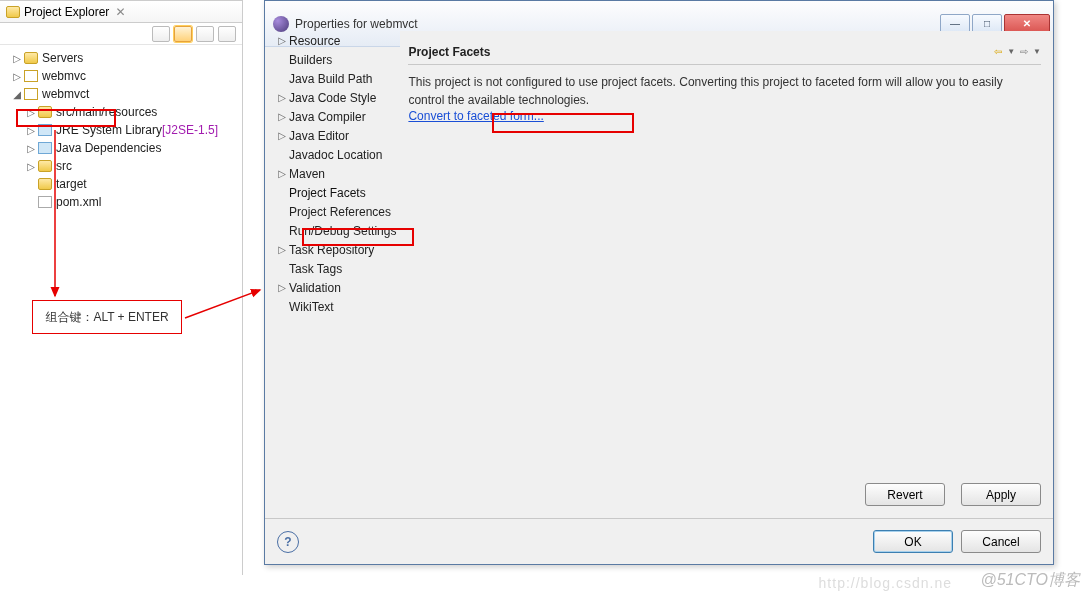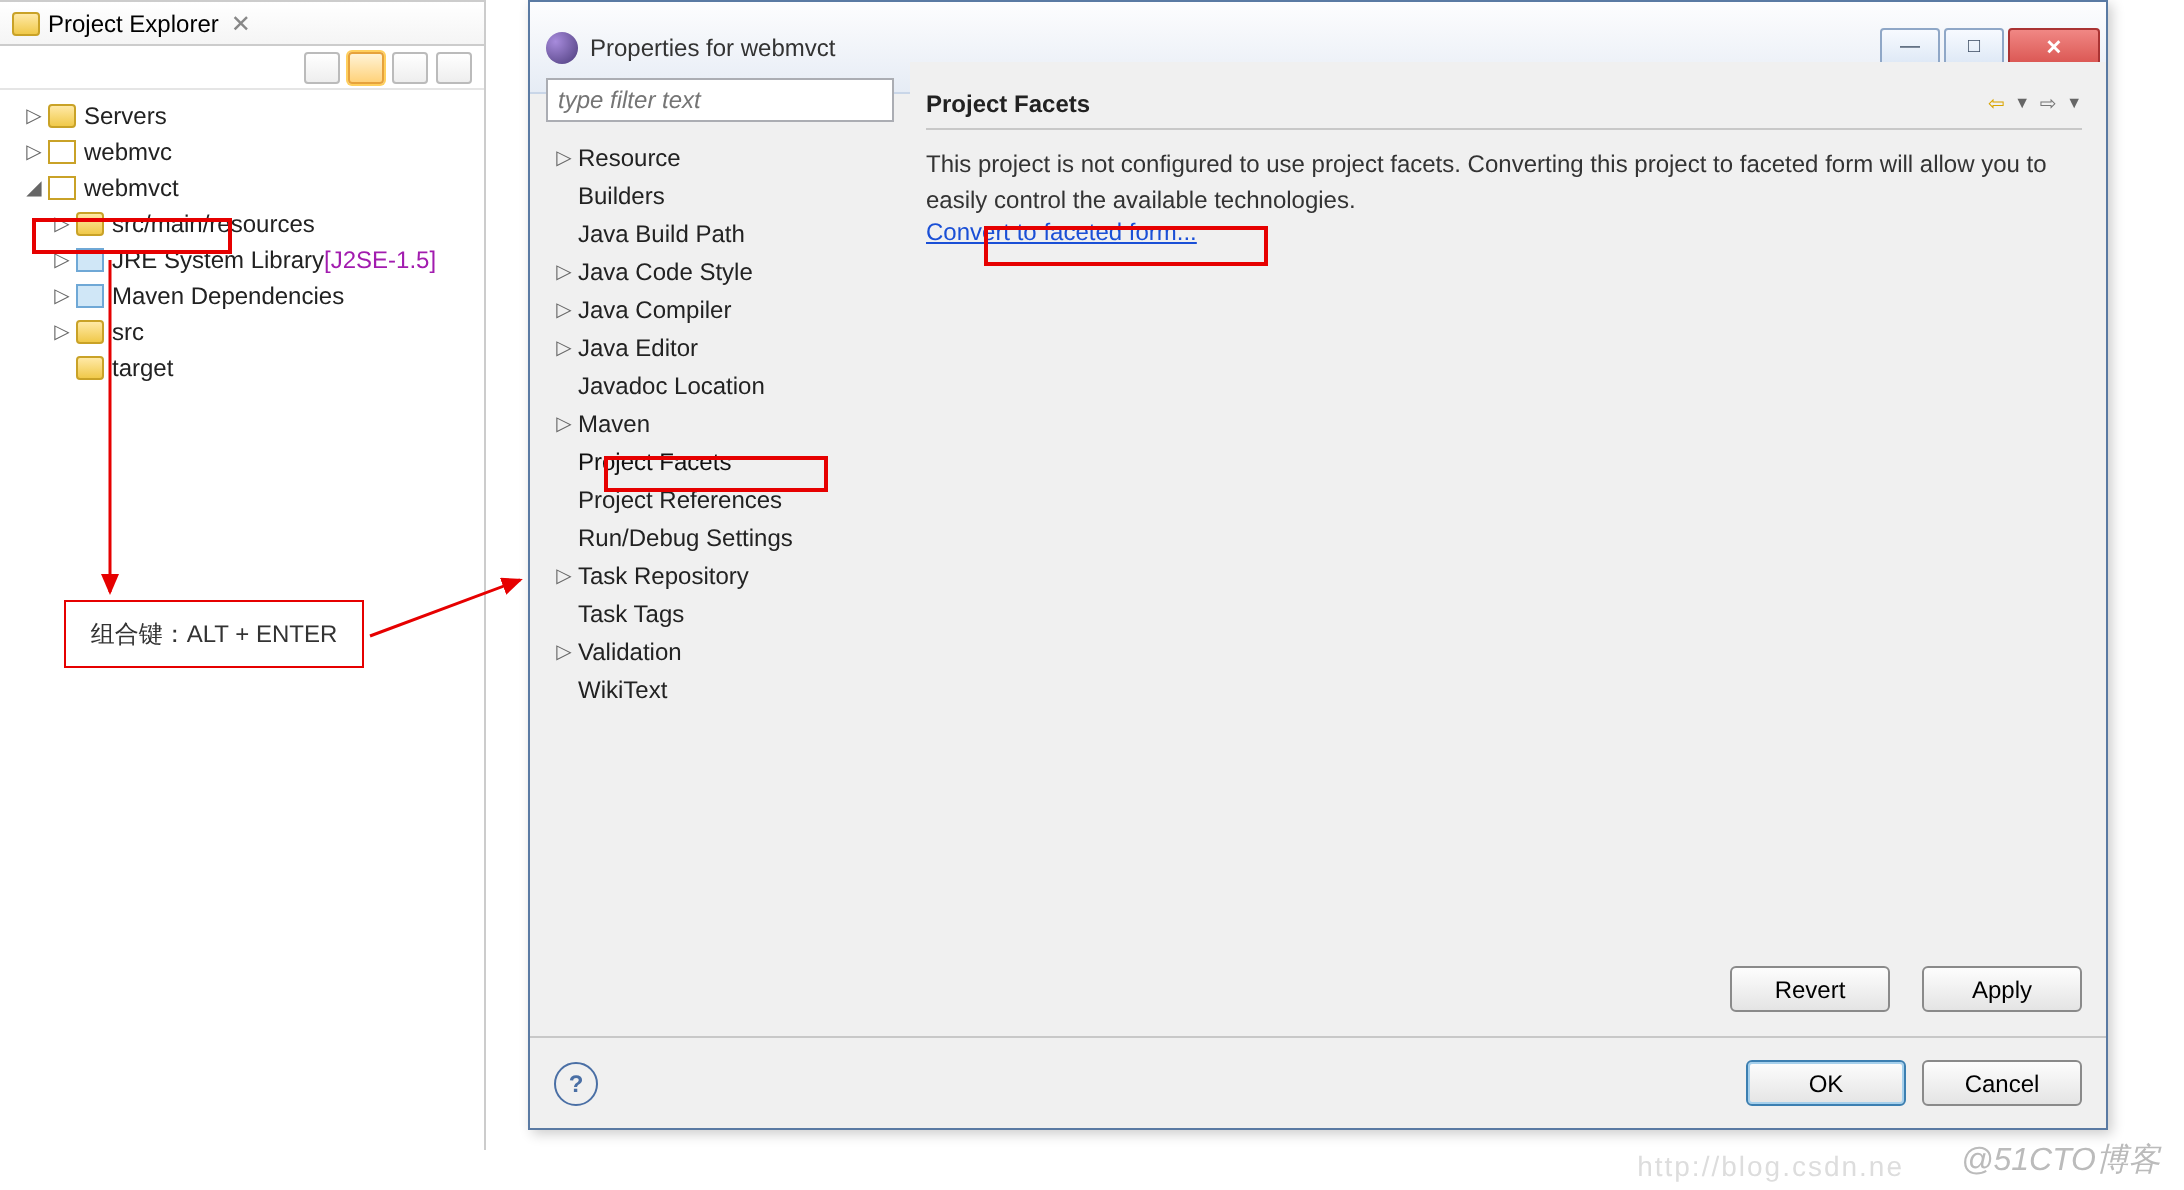--- a/index.html
+++ b/index.html
@@ -111,31 +111,36 @@
       </div>
       <div class="node indent-1">
         <span class="arrow">▷</span>
         <span class="icon icon-jar"></span>
         <span class="tree-label">JRE System Library</span>
         <span class="jse-suffix"> [J2SE-1.5]</span>
       </div>
       <div class="node indent-1">
         <span class="arrow">▷</span>
         <span class="icon icon-jar"></span>
-        <span class="tree-label">Maven Dependencies</span>
+        <span class="tree-label">Java Dependencies</span>
       </div>
       <div class="node indent-1">
         <span class="arrow">▷</span>
         <span class="icon icon-folder"></span>
         <span class="tree-label">src</span>
       </div>
       <div class="node indent-1">
         <span class="arrow"></span>
         <span class="icon icon-folder"></span>
         <span class="tree-label">target</span>
+      </div>
+      <div class="node indent-1">
+        <span class="arrow"></span>
+        <span class="icon icon-file"></span>
+        <span class="tree-label">pom.xml</span>
       </div>
     </div>
 </div>
 
 <div class="redbox proj"></div>
 <div class="hintbox">
     <span>组合键：ALT + ENTER</span>
   </div>
 <svg class="annot" width="270" height="560">
   <defs>
@@ -153,23 +158,20 @@
     <span class="title-text">Properties for webmvct</span>
     <div class="win-btns">
       <div class="win-btn">—</div>
       <div class="win-btn">□</div>
       <div class="win-btn close">✕</div>
     </div>
   </div>
 
   <div class="dialog-body">
     <div>
-      <div class="filter-wrap">
-        <input class="filter-input" placeholder="type filter text" style="">
-      </div>
       <div class="nav-tree" id="nav">
           <div class="nav-item">
             <span class="arrow">▷</span>
             <span>Resource</span>
           </div>
           <div class="nav-item">
             <span class="arrow"></span>
             <span>Builders</span>
           </div>
           <div class="nav-item">

